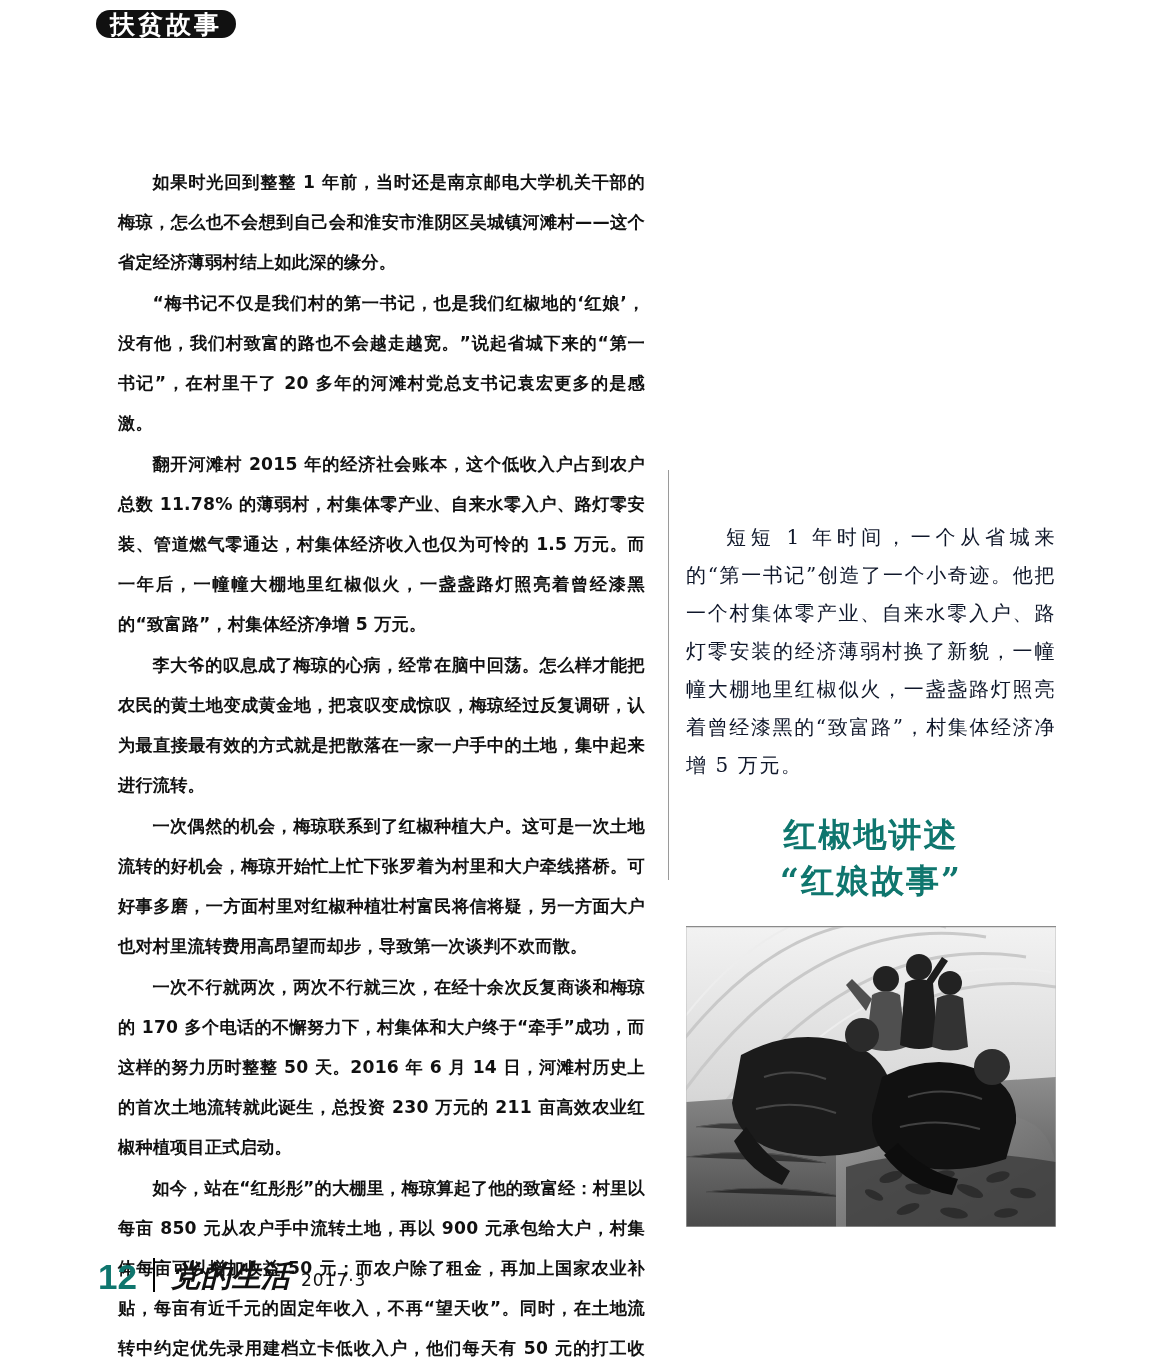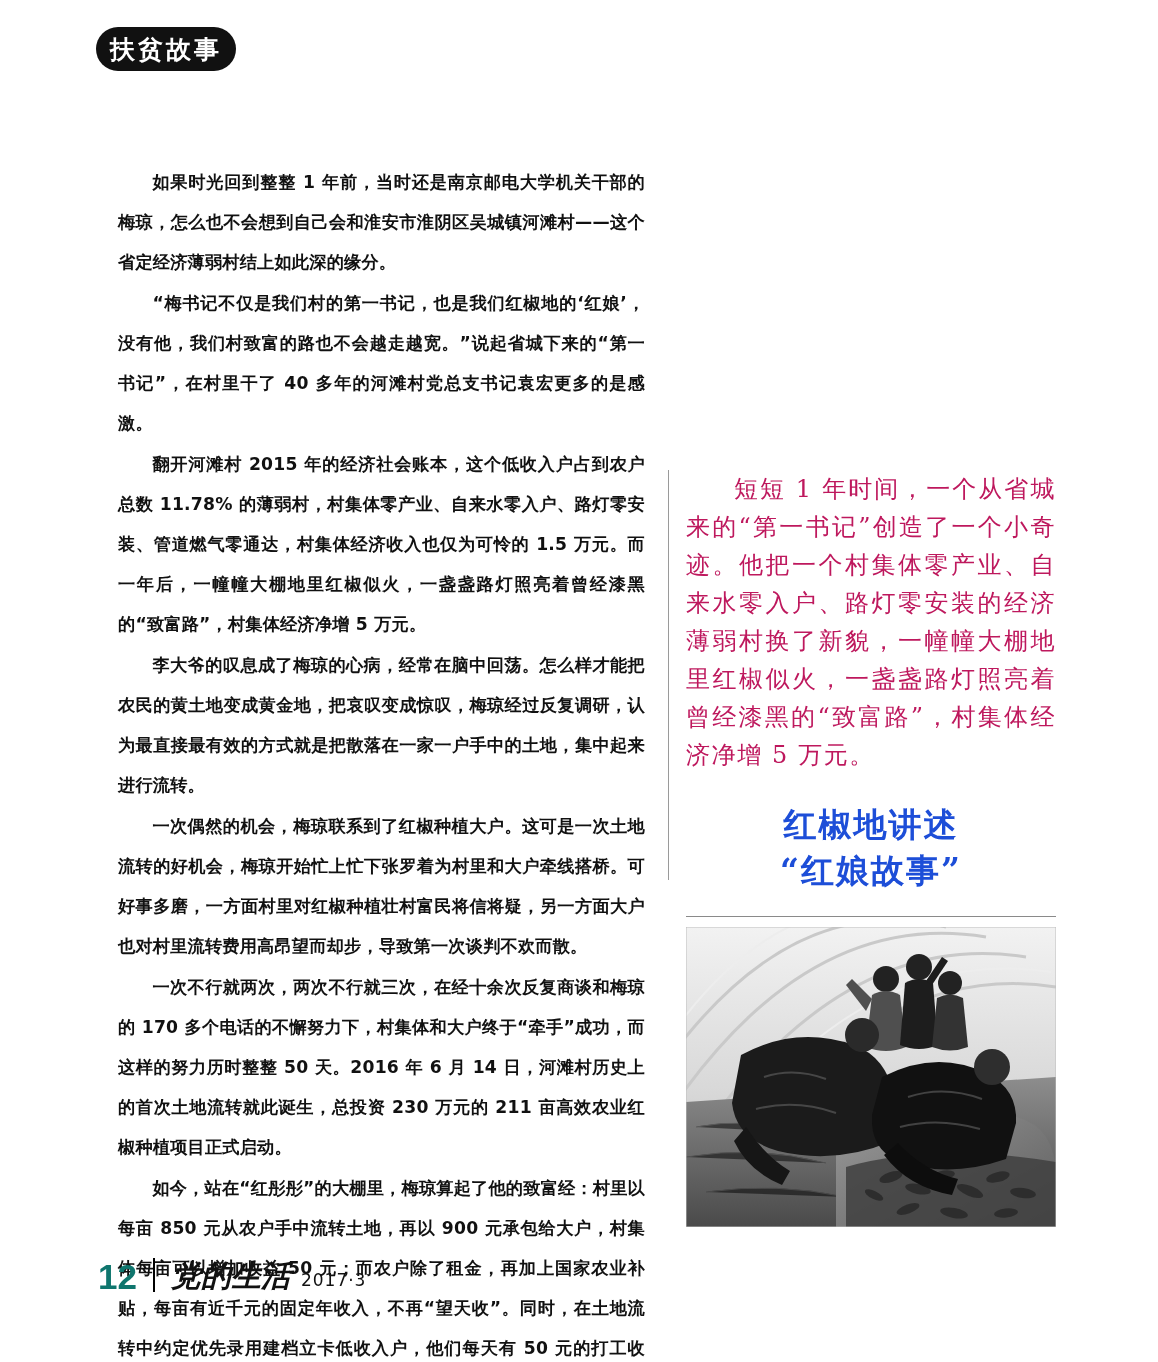--- a/index.html
+++ b/index.html
@@ -14,32 +14,31 @@
     font-family: "Liberation Serif", "DejaVu Serif", serif;
     color: #111111;
     overflow: hidden;
   }
 
   
   .section-tag {
     position: absolute;
     left: 96px;
     top: 10px;
-    height: 44px;
+    height: 28px;
     padding: 0 14px;
     background: #111111;
     border-radius: 22px;
     color: #ffffff;
     font-size: 25px;
     letter-spacing: 3px;
     display: flex;
     align-items: center;
     font-family: "DejaVu Serif", serif;
     font-weight: bold;
-    margin-top: 17px;
   }
 
   
   .left-column {
     position: absolute;
     left: 118px;
     top: 162px;
     width: 527px;
   }
   .left-column p {
@@ -55,37 +54,38 @@
   }
 
   
   .right-column {
     position: absolute;
     left: 686px;
     top: 470px;
     width: 370px;
   }
   .pull-quote {
-    font-size: 24px;
+    font-size: 20px;
     line-height: 38px;
     text-indent: 2em;
     letter-spacing: 1.6px;
-    color: #be185d;
+    color: #0f172a;
     font-family: "DejaVu Serif", serif;
     text-align: justify;
+    margin-top: 48px;
   }
   .headline {
     margin-top: 28px;
     text-align: center;
     font-size: 33px;
     font-weight: bold;
     line-height: 46px;
     letter-spacing: 2px;
     font-family: "DejaVu Serif", serif;
-    color: #1d4ed8;
+    color: #0f766e;
   }
   .byline {
     margin-top: 34px;
     text-align: center;
     font-size: 18px;
     letter-spacing: 5px;
     font-family: "DejaVu Serif", serif;
   }
   .byline .mark {
     font-size: 13px;
@@ -157,21 +157,21 @@
     padding-bottom: 4px;
   }
 </style>
 </head>
 <body>
 
 <div class="section-tag">扶贫故事</div>
 
 <div class="left-column">
   <p>如果时光回到整整 1 年前，当时还是南京邮电大学机关干部的梅琼，怎么也不会想到自己会和淮安市淮阴区吴城镇河滩村——这个省定经济薄弱村结上如此深的缘分。</p>
-  <p>“梅书记不仅是我们村的第一书记，也是我们红椒地的‘红娘’，没有他，我们村致富的路也不会越走越宽。”说起省城下来的“第一书记”，在村里干了 40 多年的河滩村党总支书记袁宏更多的是感激。</p>
+  <p>“梅书记不仅是我们村的第一书记，也是我们红椒地的‘红娘’，没有他，我们村致富的路也不会越走越宽。”说起省城下来的“第一书记”，在村里干了 20 多年的河滩村党总支书记袁宏更多的是感激。</p>
   <p>翻开河滩村 2015 年的经济社会账本，这个低收入户占到农户总数 11.78% 的薄弱村，村集体零产业、自来水零入户、路灯零安装、管道燃气零通达，村集体经济收入也仅为可怜的 1.5 万元。而一年后，一幢幢大棚地里红椒似火，一盏盏路灯照亮着曾经漆黑的“致富路”，村集体经济净增 5 万元。</p>
   <p>李大爷的叹息成了梅琼的心病，经常在脑中回荡。怎么样才能把农民的黄土地变成黄金地，把哀叹变成惊叹，梅琼经过反复调研，认为最直接最有效的方式就是把散落在一家一户手中的土地，集中起来进行流转。</p>
   <p>一次偶然的机会，梅琼联系到了红椒种植大户。这可是一次土地流转的好机会，梅琼开始忙上忙下张罗着为村里和大户牵线搭桥。可好事多磨，一方面村里对红椒种植壮村富民将信将疑，另一方面大户也对村里流转费用高昂望而却步，导致第一次谈判不欢而散。</p>
   <p>一次不行就两次，两次不行就三次，在经十余次反复商谈和梅琼的 170 多个电话的不懈努力下，村集体和大户终于“牵手”成功，而这样的努力历时整整 50 天。2016 年 6 月 14 日，河滩村历史上的首次土地流转就此诞生，总投资 230 万元的 211 亩高效农业红椒种植项目正式启动。</p>
   <p>如今，站在“红彤彤”的大棚里，梅琼算起了他的致富经：村里以每亩 850 元从农户手中流转土地，再以 900 元承包给大户，村集体每亩可以增加收益 50 元；而农户除了租金，再加上国家农业补贴，每亩有近千元的固定年收入，不再“望天收”。同时，在土地流转中约定优先录用建档立卡低收入户，他们每天有 50 元的打工收入，211 亩红椒大棚可帮助 100 人脱贫。如果村里今年流转土地达到2000 亩，不仅能够带动绝大部分低收入户脱贫，还可以直接增加村集体经济收入 10 万元，再加上其他收入，村里提前摘掉贫困帽子不再是梦想。</p>
 </div>
 
 <div class="vrule"></div>
 
 <div class="right-column">

